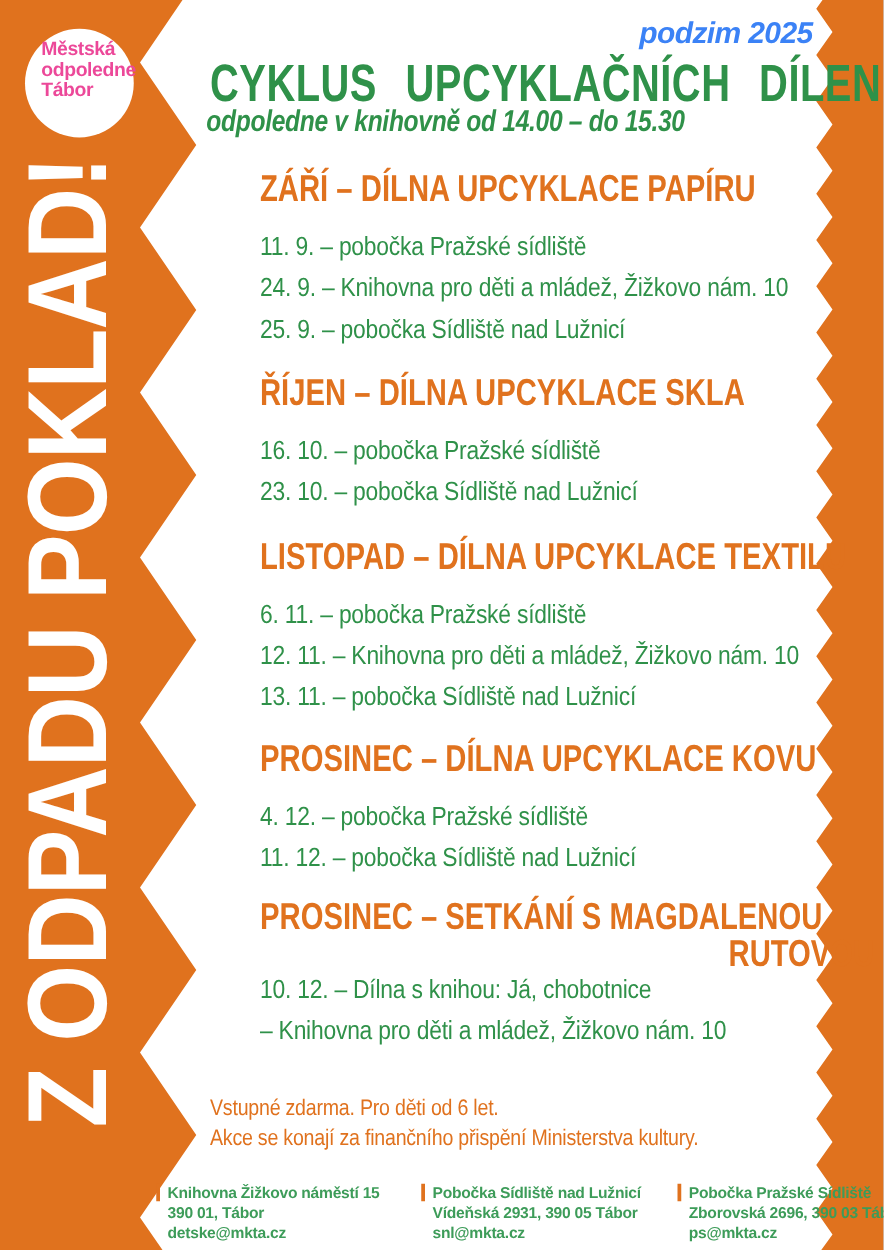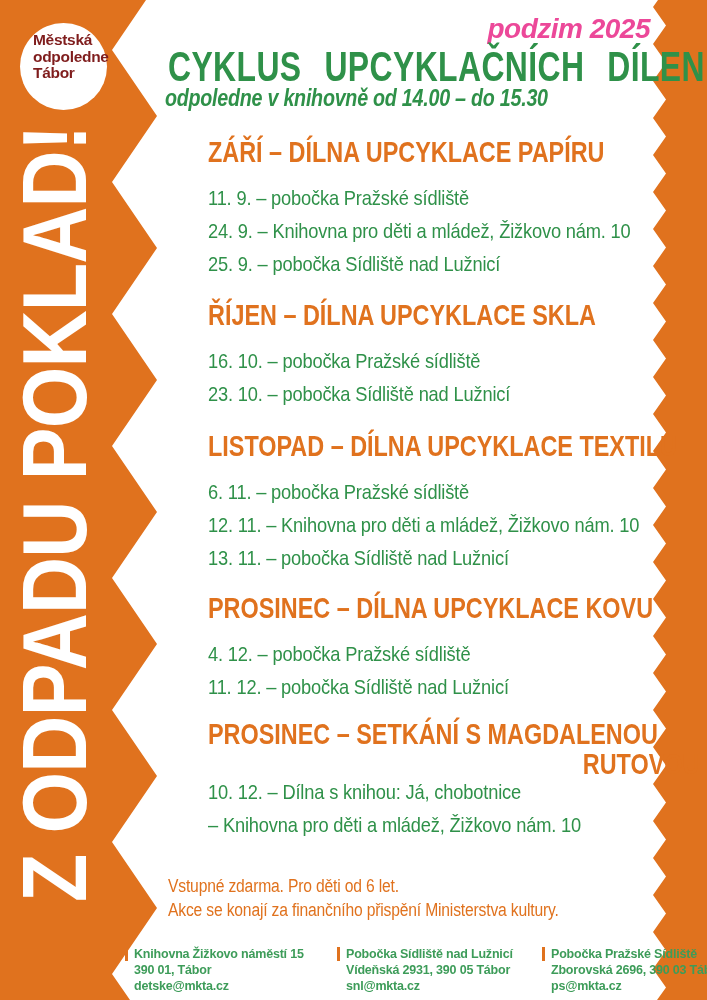--- a/index.html
+++ b/index.html
@@ -9,33 +9,33 @@
   }
   svg.band{position:absolute;top:0;pointer-events:none;}
   .band-left{left:0;}
   .band-right{left:647px;}
 
   .badge{
     position:absolute;left:20px;top:23px;width:87px;height:87px;border-radius:50%;
     background:#ffffff;box-sizing:border-box;padding:9px 0 0 13px;
   }
   .badge div{
-    color:#7f1d1d;font-weight:bold;font-size:15.5px;line-height:16.5px;letter-spacing:-0.3px;
+    color:#ec4899;font-weight:bold;font-size:15.5px;line-height:16.5px;letter-spacing:-0.3px;
   }
 
   .vertical-slogan{
     position:absolute;left:10px;top:902px;transform-origin:0 0;
     transform:rotate(-90deg) scaleX(0.88);
     font-size:90px;line-height:90px;font-weight:bold;color:#ffffff;
     white-space:nowrap;letter-spacing:-1px;
   }
 
   .season{
-    position:absolute;right:57px;top:13px;color:#ec4899;
-    font-size:28px;font-weight:bold;font-style:italic;letter-spacing:-0.5px;
+    position:absolute;right:57px;top:13px;color:#3b82f6;
+    font-size:24px;font-weight:bold;font-style:italic;letter-spacing:-0.5px;
   }
   .title{
     position:absolute;left:168px;top:46px;margin:0;width:640px;
     transform:scaleX(0.76);transform-origin:0 0;
     color:#2F9149;font-size:42px;line-height:42px;font-weight:bold;
     letter-spacing:0.5px;word-spacing:18px;white-space:nowrap;
   }
   .subtitle{
     position:absolute;left:165px;top:84px;width:560px;
     transform:scaleX(0.82);transform-origin:0 0;

